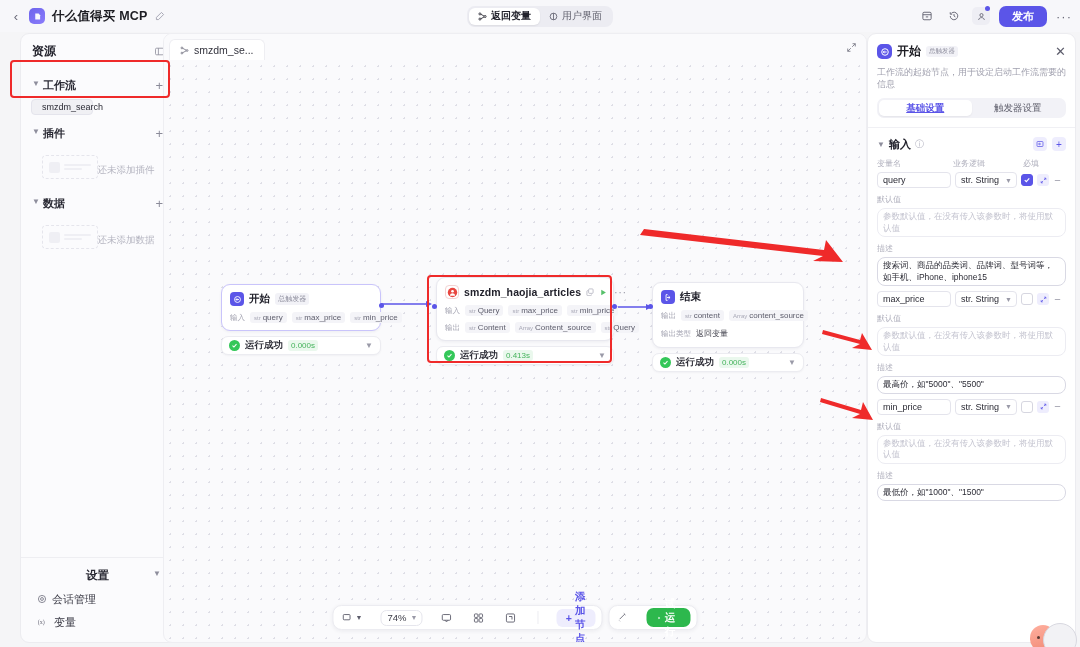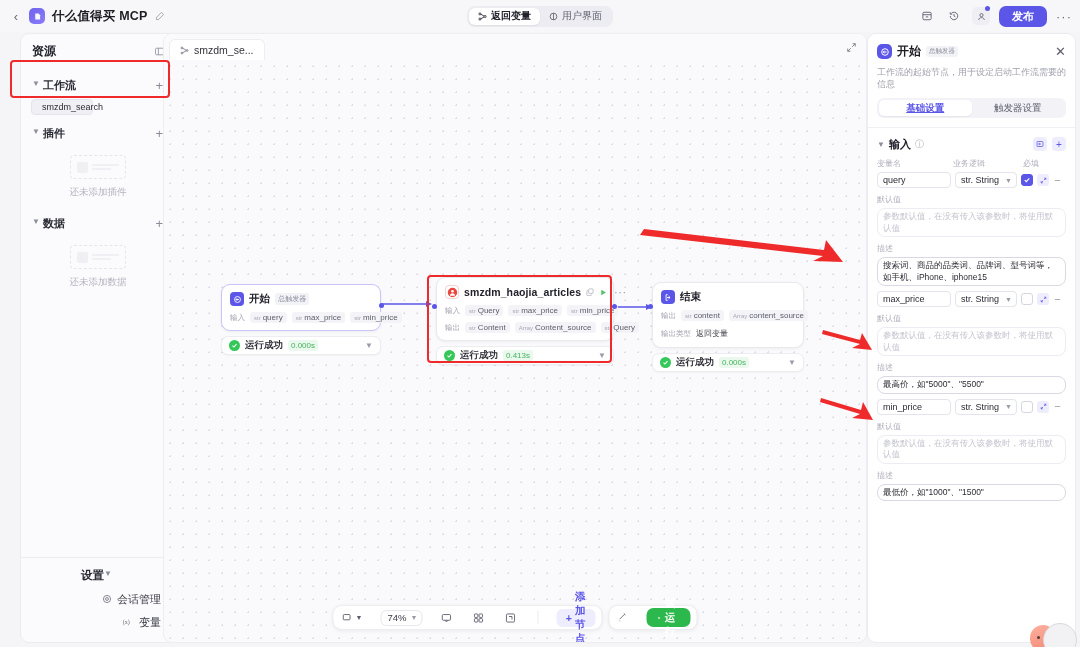--- a/index.html
+++ b/index.html
@@ -76,43 +76,43 @@
   .sb-sec-title{font-size:11px;font-weight:700;color:#2a2a34;}
   .sb-plus{color:#8a8a98;font-size:13px;cursor:pointer;line-height:1;}
   .sb-item{
     display:flex;align-items:center;gap:5px;
     height:20px; margin:3px 2px 0 2px; padding:0 6px;
     border-radius:5px; cursor:pointer;
     font-size:11px; color:#33333d;
   }
   .sb-item.sel{ background:#f0f0f4;}
   .sb-empty{
-    display:flex;flex-direction:column;align-items:center;justify-content:center;
+    display:flex;flex-direction:row;align-items:center;justify-content:center;
     padding:11px 0 6px;
   }
   .empty-card{
     width:56px;height:24px;border:1px dashed #e2e2ea;border-radius:4px;
     display:flex;align-items:center;gap:4px;padding:0 6px;opacity:.85;
   }
   .empty-sq{width:11px;height:11px;border-radius:2px;background:#eeeef3;}
   .empty-lines{display:flex;flex-direction:column;gap:2px;flex:1;}
   .empty-line{height:2px;background:#eeeef3;border-radius:1px;}
   .empty-line.s{width:70%;}
   .sb-empty-text{font-size:9.5px;color:#b3b3bf;margin-top:7px;}
   .sb-bottom{ margin-top:auto; padding:0 8px 10px;}
   .sb-divider{height:1px;background:#eeeef2;margin:0 -8px 6px;}
   .sb-bot-head{
-    display:flex;align-items:center;justify-content:center;
-    height:22px;padding:0 6px 0 3px;
+    display:flex;align-items:center;justify-content:flex-end;
+    height:22px;padding:0 6px 0 3px;gap:44px;
   }
   .sb-bot-title{font-size:11.5px;font-weight:700;color:#2a2a34;}
   .sb-bot-item{
     display:flex;align-items:center;gap:5px;
     height:20px;padding:0 6px 0 8px;margin-top:3px;border-radius:5px;
-    font-size:11px;color:#3a3a45;cursor:pointer;justify-content:flex-end;
+    font-size:11px;color:#3a3a45;cursor:pointer;
   }
 
   
   .canvas-wrap{
     position:absolute; left:163px; top:33px; width:704px; height:610px;
     background:#fafafc; border-radius:9px; border:1px solid #eeeef2;
     overflow:hidden;
   }
   .dots{
     position:absolute; inset:0;

